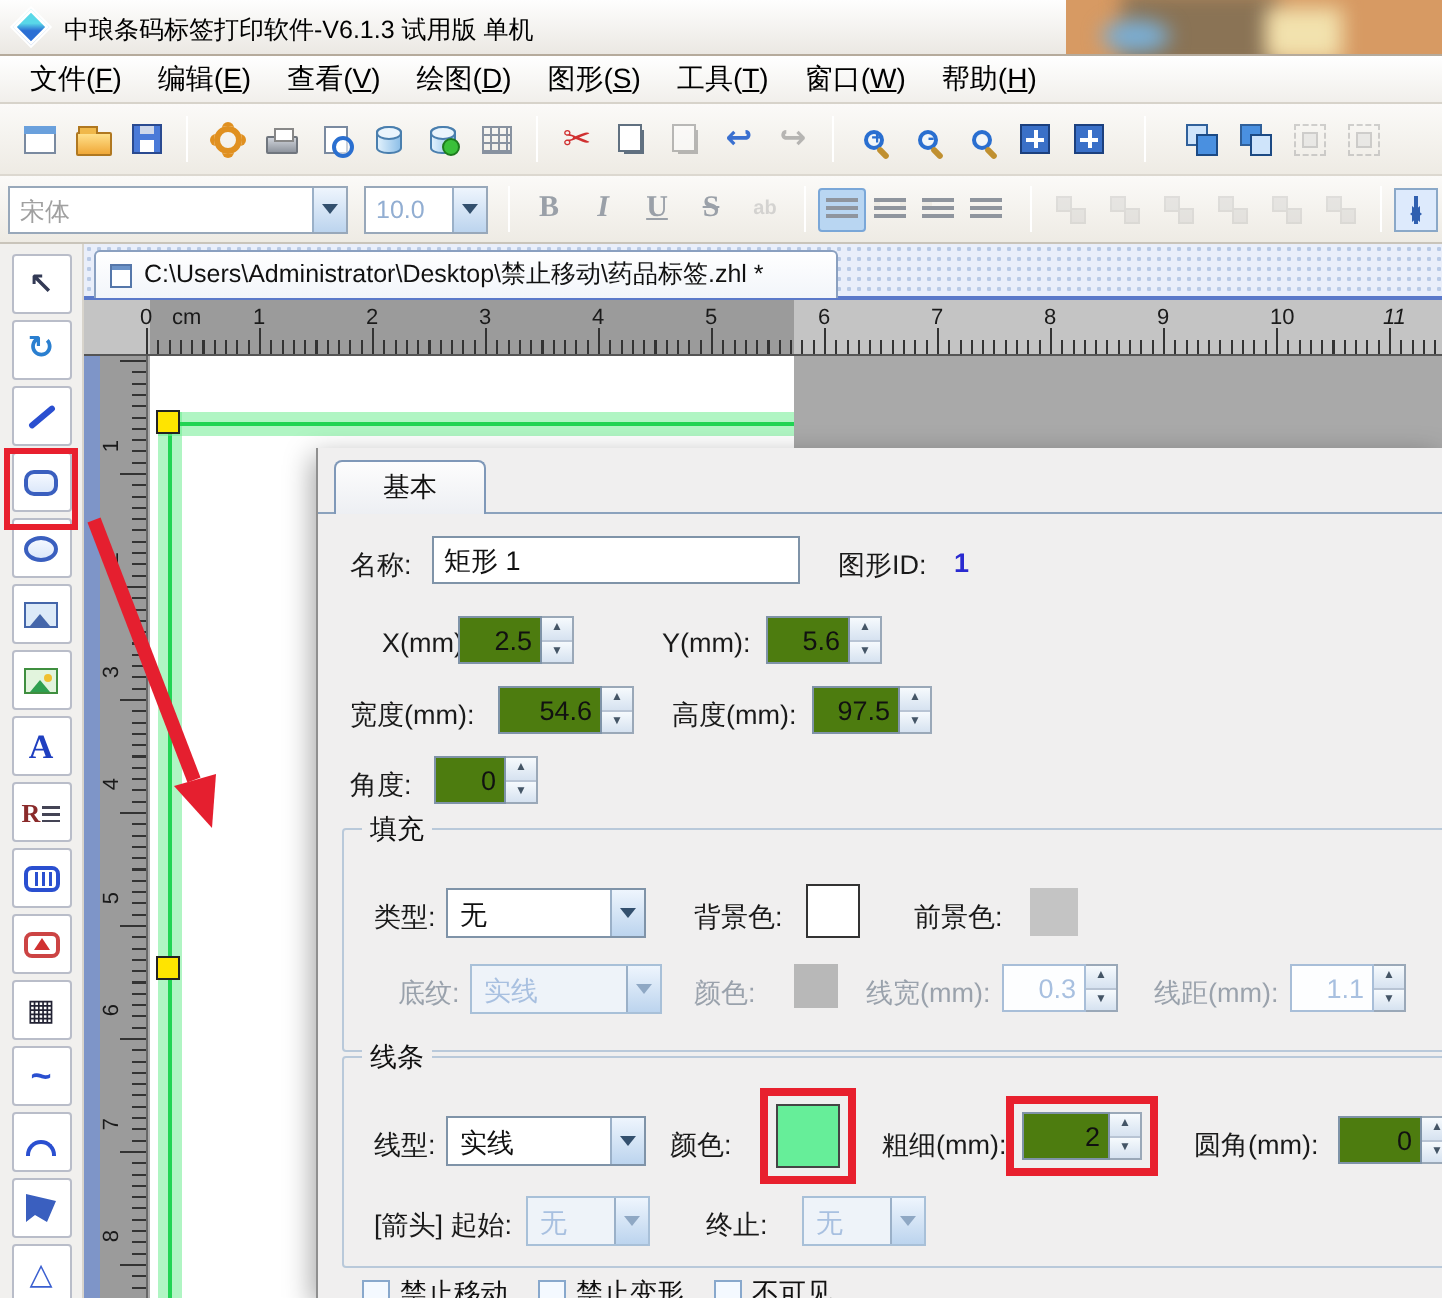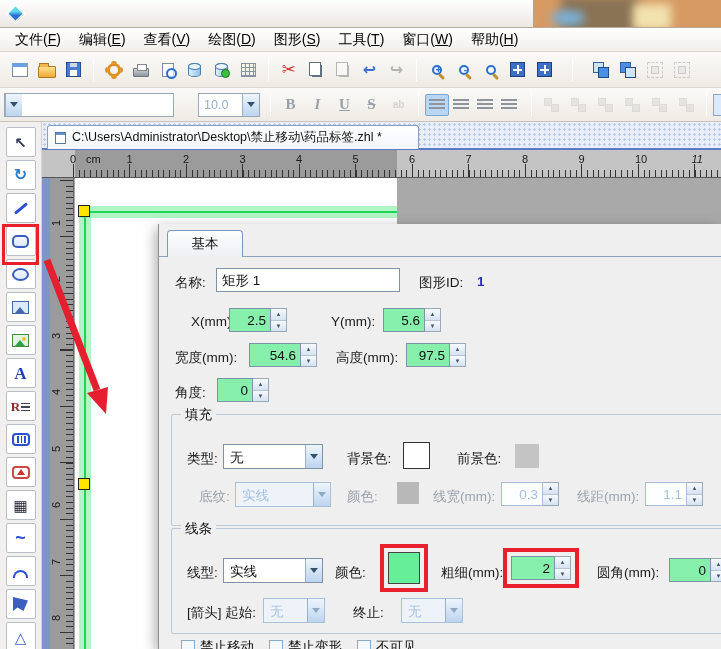--- a/index.html
+++ b/index.html
@@ -172,21 +172,21 @@
 #dlg-title{font-size:12.5px;position:relative;z-index:2}
 #dlg-body{position:absolute;left:0;top:26px;width:563px;height:425px;background:#f0efef;border-left:1px solid #8f8f8f;overflow:visible}
 .dlg-tab{position:absolute;left:8px;top:6px;width:76px;height:27px;background:linear-gradient(#fdfdfd,#edeff3);
   border:1px solid #7f98b8;border-bottom:none;border-radius:4px 4px 0 0;display:flex;align-items:center;justify-content:center;font-size:13.5px;z-index:2}
 .tabline{position:absolute;left:0;top:32px;width:700px;border-top:1px solid #8ba2bd}
 .dl{position:absolute;font-size:13.5px;white-space:nowrap;color:#1a1a1a}
 .dl.grayed{color:#9aa2ac}
 .tinput{position:absolute;height:24px;background:#fff;border:1px solid #7f93a8;padding:3px 5px;font-size:13.5px}
 .idval{color:#2a2ad0;font-weight:bold}
 .spin{position:absolute;display:flex;height:24px}
-.spin .sfield{width:calc(100% - 16px);background:#86efac;border:1px solid #7f93a8;text-align:right;padding:4px 4px 0 0;font-size:13.5px}
+.spin .sfield{width:calc(100% - 16px);background:#4d7c0f;border:1px solid #7f93a8;text-align:right;padding:4px 4px 0 0;font-size:13.5px}
 .spin .sbtns{width:16px;display:flex;flex-direction:column;border:1px solid #9aa8b8;border-left:none;background:#e8eef6}
 .spin .sbtns i{flex:1;font-style:normal;font-size:6px;display:flex;align-items:center;justify-content:center;color:#456;
   background:linear-gradient(#f6fafd,#d6e2f0)}
 .spin .sbtns i:first-child{border-bottom:1px solid #b8c4d4}
 .spin.disabled .sfield{color:#a8c0e0;border-color:#a8bed8;background:#fdfeff}
 .combo{position:absolute;display:flex;height:25px;border:1px solid #7f93a8;background:#fff}
 .combo .cfield{flex:1;padding:4px 6px 0;font-size:13.5px;overflow:hidden}
 .combo.disabled{border-color:#a8c0d8;background:#eef3f9}
 .combo.disabled .cfield{color:#a8c0e0}
 .combo.disabled .cbtn b{border-top-color:#8fa8c4}
@@ -202,20 +202,21 @@
 
 <div id="app">
 
   <div id="titlebar">
     <div id="wallpaper">
         <i class="b1"></i>
         <i class="b2"></i>
         <i class="b3"></i>
       </div>
     <span class="applogo"></span>
+    <span id="title-text">中琅条码标签打印软件-V6.1.3 试用版 单机</span>
   </div>
 
   <div id="menubar">
       <span class="menu-item">文件(<u>F</u>)</span>
       <span class="menu-item">编辑(<u>E</u>)</span>
       <span class="menu-item">查看(<u>V</u>)</span>
       <span class="menu-item">绘图(<u>D</u>)</span>
       <span class="menu-item">图形(<u>S</u>)</span>
       <span class="menu-item">工具(<u>T</u>)</span>
       <span class="menu-item">窗口(<u>W</u>)</span>
@@ -297,25 +298,26 @@
     <span class="tbtn dis">
         <span class="ic tb-group"></span>
       </span>
     <span class="tbtn dis">
         <span class="ic tb-group"></span>
       </span>
   </div>
 
   <div id="toolbar2">
     <span class="fcombo" style="width:170px">
+      <span class="cfield" style="color:#a0a0a0">宋体</span>
       <span class="cbtn">
           <b></b>
         </span>
     </span>
-    <span class="fcombo" style="width:62px;margin-left:24px">
+    <span class="fcombo" style="width:62px;margin-left:8px">
       <span class="cfield" style="color:#92aed2">10.0</span>
       <span class="cbtn">
           <b></b>
         </span>
     </span>
     <span class="tsep" style="margin-left:10px"></span>
     <span class="tbtn">
         <span class="fmt-letter">B</span>
       </span>
     <span class="tbtn">

